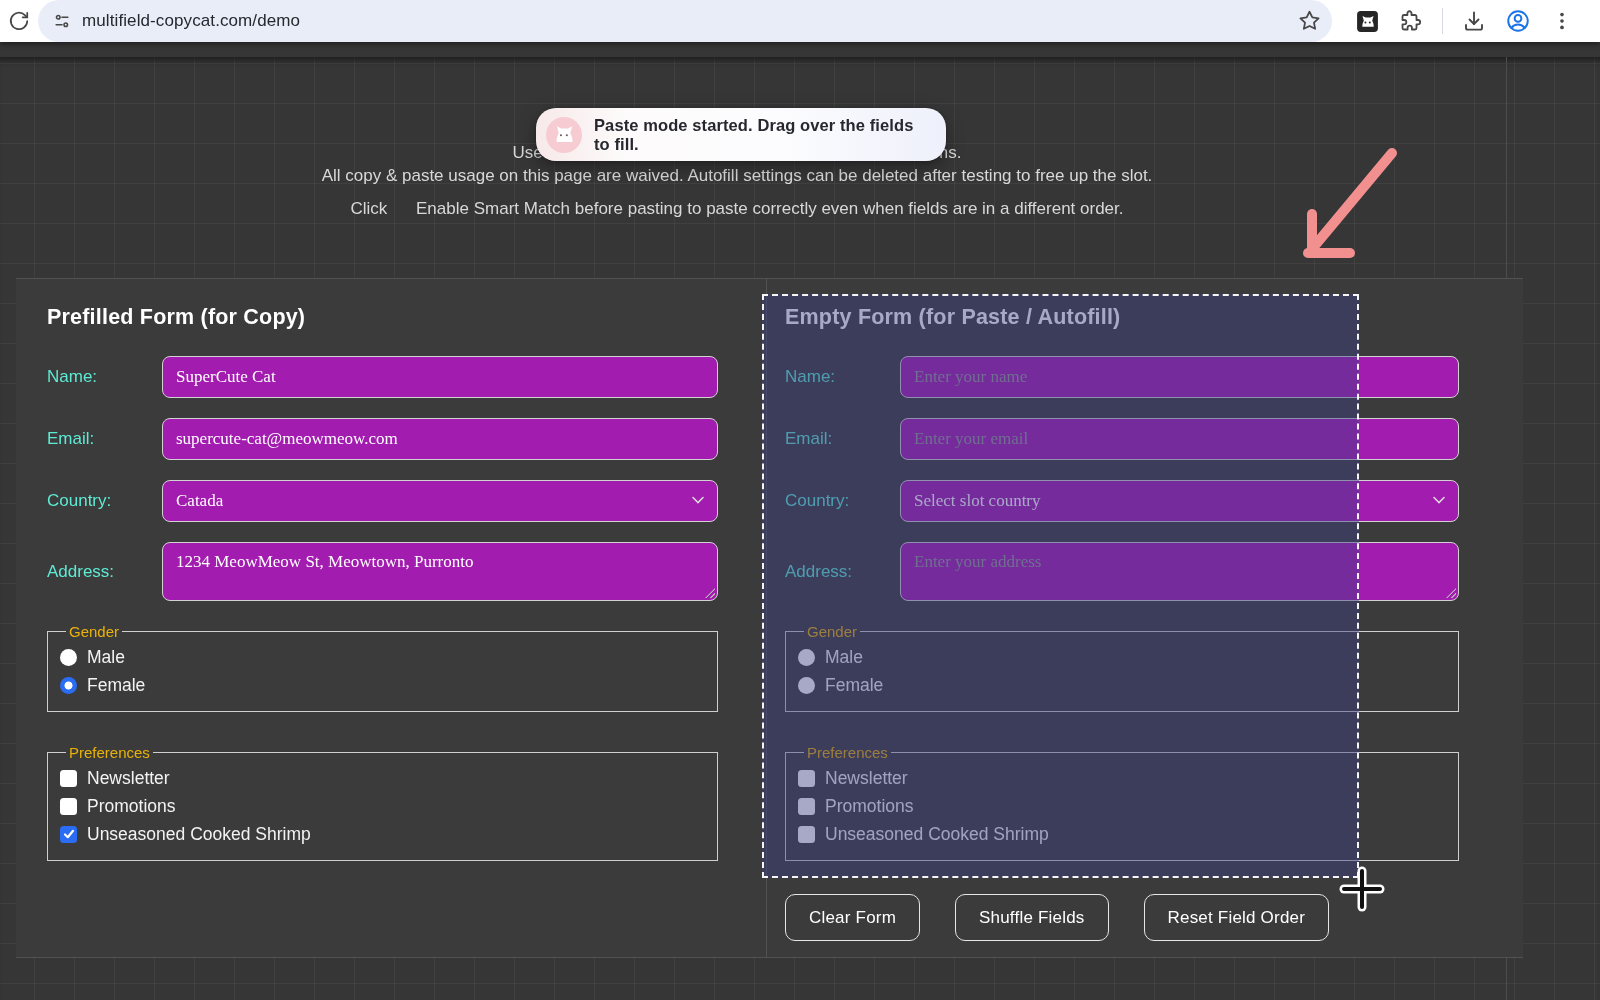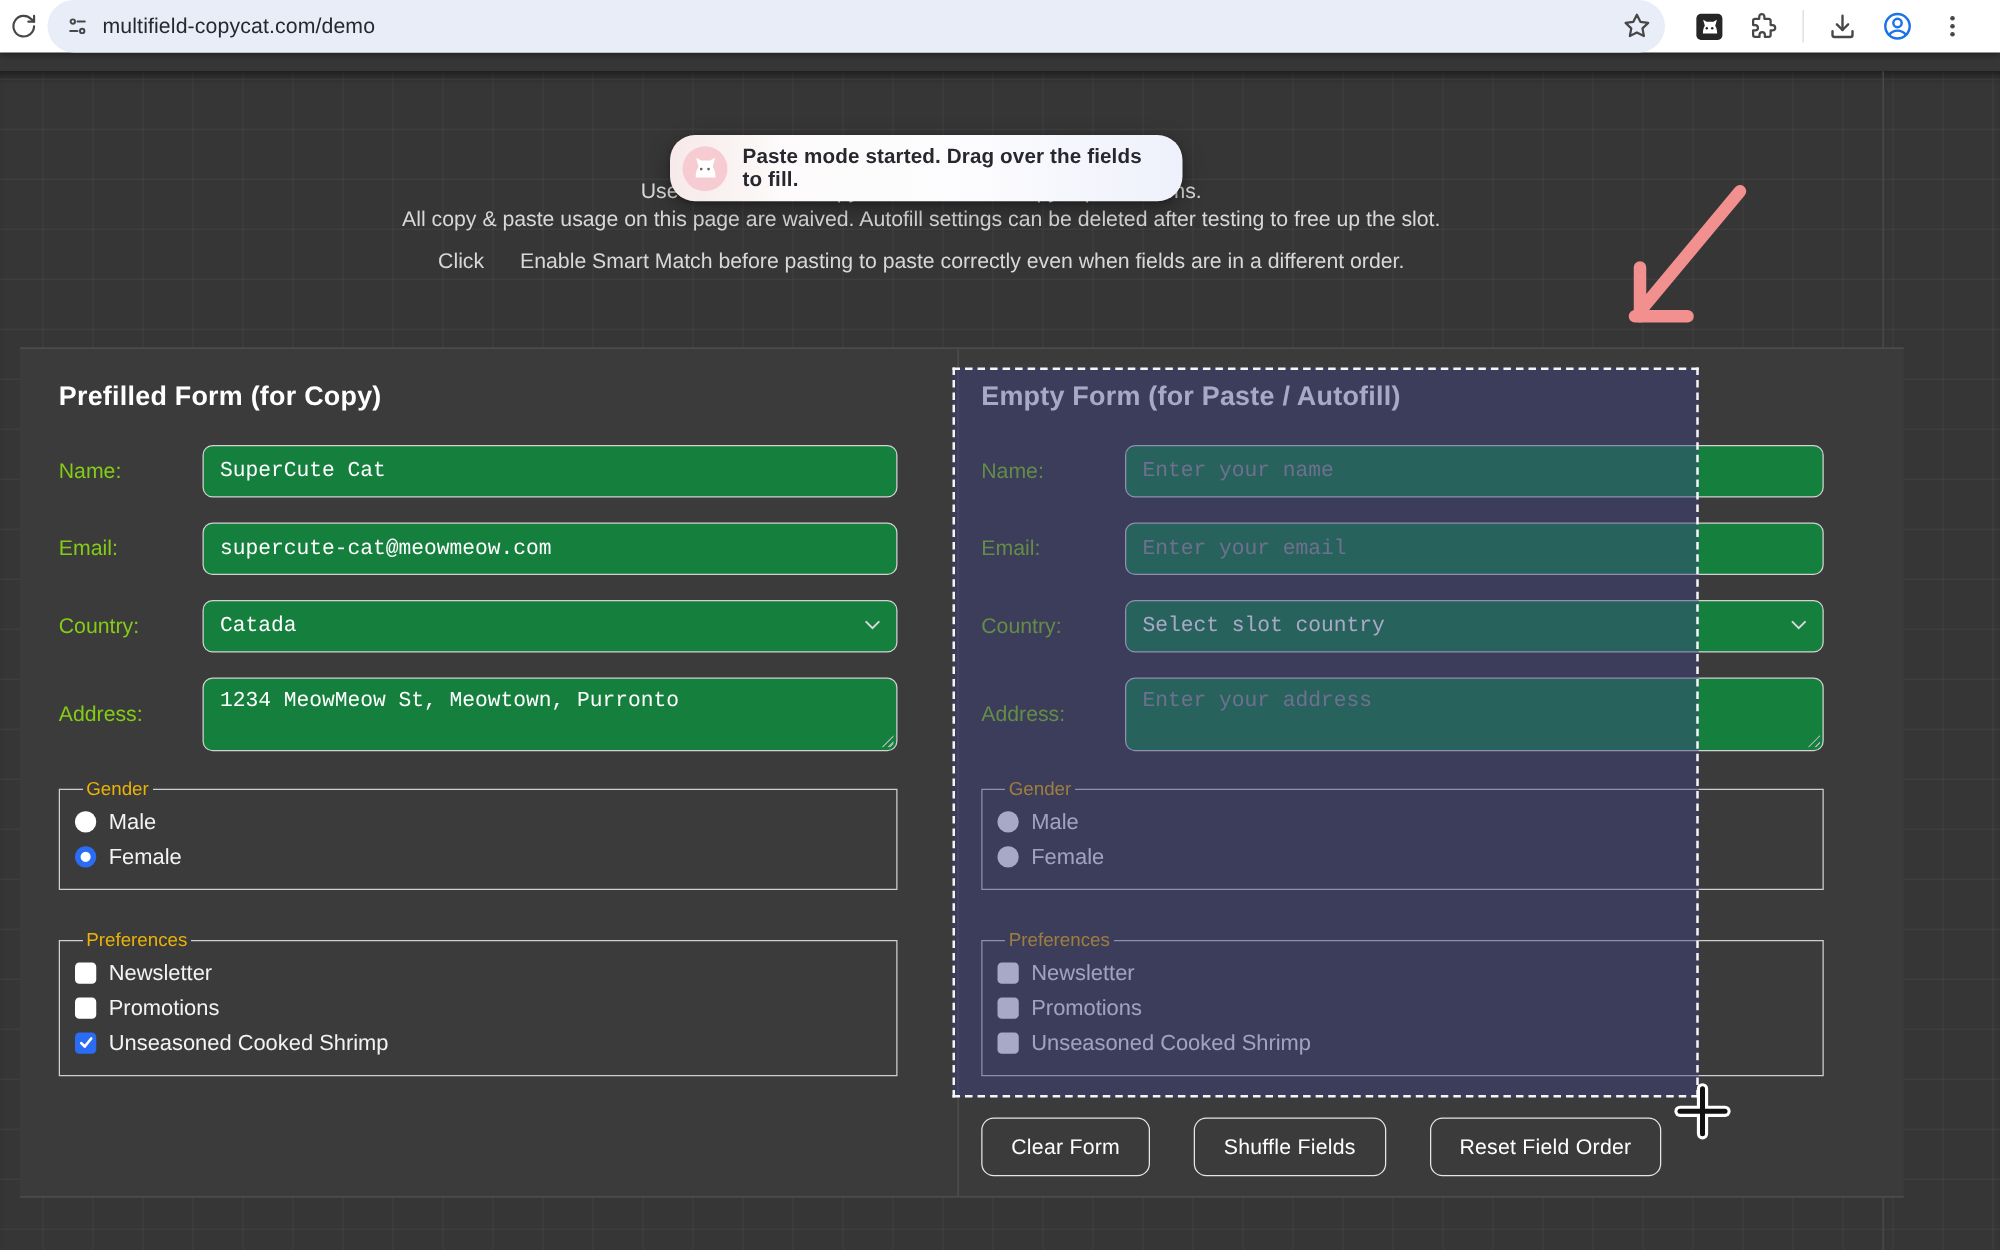--- a/index.html
+++ b/index.html
@@ -50,25 +50,25 @@
     background:#3b3b3b; border-top:1px solid #525252; border-bottom:1px solid #525252;
     display:flex; z-index:1; }
   .col { height:100%; }
   .col-left { width:751px; border-right:1px solid #525252; padding:26px 48px 0 31px; }
   .col-right { width:756px; padding:26px 64px 0 18px; }
 
   .form-title { color:#fff; font-size:21.5px; font-weight:700; letter-spacing:.2px; margin-bottom:26px; }
 
   .frow { display:flex; align-items:center; margin-bottom:20px; }
   .frow.addr { margin-bottom:22px; }
-  .flabel { flex:0 0 115px; color:#84cc16; font-size:17px; }
+  .flabel { flex:0 0 115px; color:#5eead4; font-size:17px; }
   .fctrl { flex:1 1 auto; position:relative; }
-  input.tbox, .selectbox, textarea.tarea { width:100%; background:#15803d;
+  input.tbox, .selectbox, textarea.tarea { width:100%; background:#a21caf;
     border:1.3px solid #d2d2d2; border-radius:8px; color:#fff; font-size:17px;
-    font-family:Liberation Mono, monospace; padding:4px 13px; outline:none; }
+    font-family:Liberation Serif, serif; padding:4px 13px; outline:none; }
   input.tbox { height:42px; }
   input.tbox::placeholder, textarea.tarea::placeholder { color:#97979b; opacity:1; }
   .selectbox { height:42px; display:flex; align-items:center; cursor:pointer; }
   .selectbox .chev { position:absolute; right:13px; top:15px; }
   .selectbox.ph span.val { color:#fff; }
   textarea.tarea { height:59px; padding-top:9px; resize:none; display:block; }
   .grip { position:absolute; right:3px; bottom:3px; width:10px; height:10px; pointer-events:none;
     background:repeating-linear-gradient(135deg, transparent 0 2.5px, #b9b9b9 2.5px 4px);
     clip-path:polygon(100% 0, 100% 100%, 0 100%); opacity:.9; }
 

